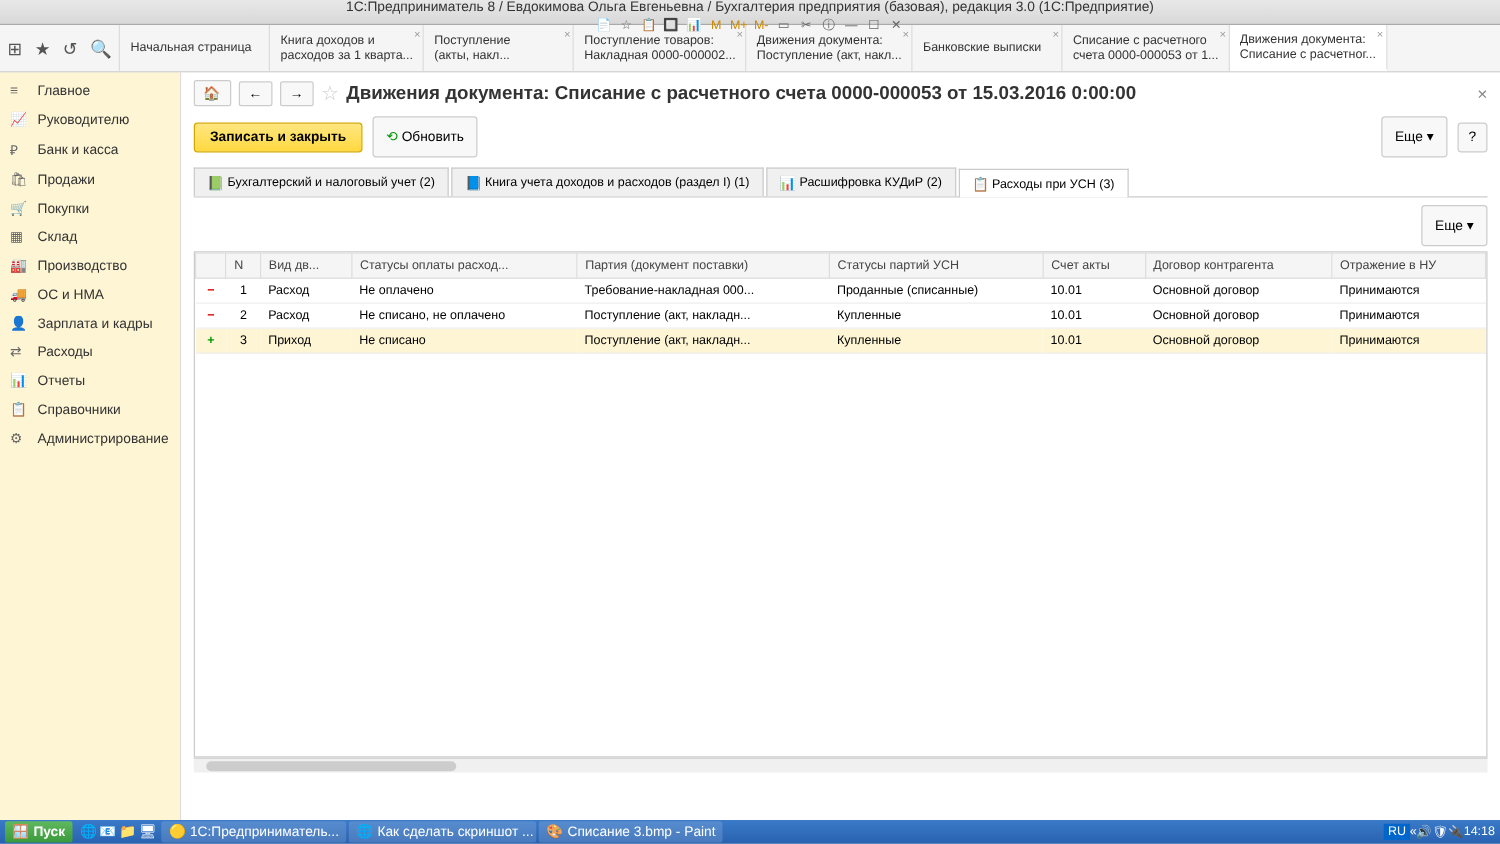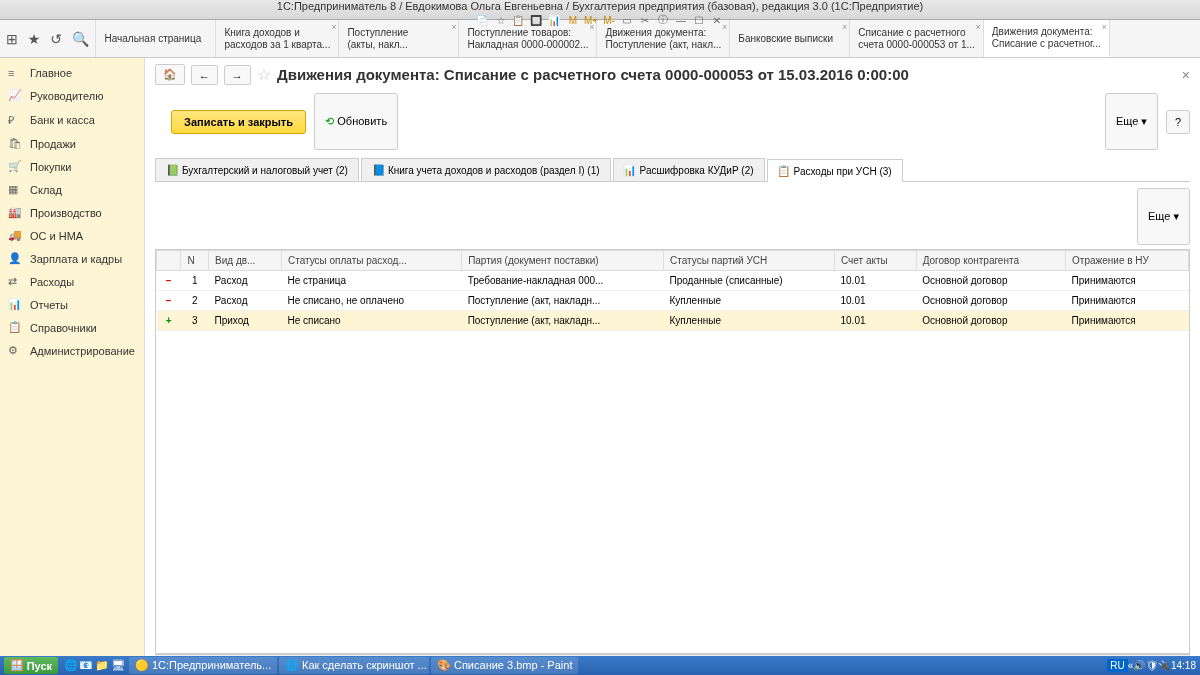--- a/index.html
+++ b/index.html
@@ -20,22 +20,22 @@
 .sidebar { width: 145px; background: #fef5d4; border-right: 1px solid #ddd; padding-top: 4px; }
 .sidebar-item { display: flex; align-items: center; padding: 5px 8px; cursor: pointer; color: #333; }
 .sidebar-icon { width: 16px; margin-right: 6px; font-size: 11px; color: #666; }
 .content { flex: 1; background: #fff; padding: 6px 10px; overflow: hidden; }
 .content-header { display: flex; align-items: center; gap: 6px; margin-bottom: 8px; }
 .nav-btn { border: 1px solid #ccc; background: #f8f8f8; padding: 3px 7px; cursor: pointer; border-radius: 2px; }
 .star-icon { font-size: 16px; color: #ccc; cursor: pointer; }
 .page-title { font-size: 15px; font-weight: bold; color: #333; }
 .close-x { margin-left: auto; font-size: 14px; color: #888; cursor: pointer; }
 .action-bar { display: flex; align-items: center; gap: 8px; margin-bottom: 8px; }
-.btn-primary { background: linear-gradient(#ffe680,#ffd940); border: 1px solid #d4a800; padding: 5px 12px; font-weight: bold; cursor: pointer; border-radius: 3px; margin-left: 16px; }
-.btn-secondary { background: #f8f8f8; border: 1px solid #ccc; padding: 21px 10px; cursor: pointer; border-radius: 3px; }
+.btn-primary { background: linear-gradient(#ffe680,#ffd940); border: 1px solid #d4a800; padding: 5px 12px; font-weight: bold; cursor: pointer; border-radius: 3px; }
+.btn-secondary { background: #f8f8f8; border: 1px solid #ccc; padding: 9px 10px; cursor: pointer; border-radius: 3px; }
 .btn-more { margin-left: auto; }
 .btn-help { padding: 5px 8px; }
 .checkbox-row { display: flex; align-items: center; gap: 6px; margin-bottom: 8px; padding-left: 4px; }
 .tabs-row { display: flex; border-bottom: 1px solid #ccc; margin-bottom: 6px; }
 .inner-tab { padding: 5px 10px; border: 1px solid #ccc; border-bottom: none; background: #f0f0f0; margin-right: 2px; cursor: pointer; display: flex; align-items: center; gap: 4px; font-size: 10px; }
 .inner-tab.active { background: #fff; position: relative; top: 1px; }
 .tab-icon { width: 12px; height: 12px; display: inline-block; }
 .more-bar { display: flex; justify-content: flex-end; margin-bottom: 4px; }
 .table-wrap { border: 1px solid #ccc; overflow: auto; height: 405px; }
 table { width: 100%; border-collapse: collapse; }
@@ -220,21 +220,21 @@
               <th>Счет акты</th>
               <th>Договор контрагента</th>
               <th>Отражение в НУ</th>
             </tr>
           </thead>
         <tbody id="tbody">
             <tr>
               <td class="plus ">−</td>
               <td style="text-align:center">1</td>
               <td>Расход</td>
-              <td>Не страница</td>
+              <td>Не оплачено</td>
               <td>Требование-накладная 000...</td>
               <td>Проданные (списанные)</td>
               <td>10.01</td>
               <td>Основной договор</td>
               <td>Принимаются</td>
             </tr>
             <tr>
               <td class="plus ">−</td>
               <td style="text-align:center">2</td>
               <td>Расход</td>

